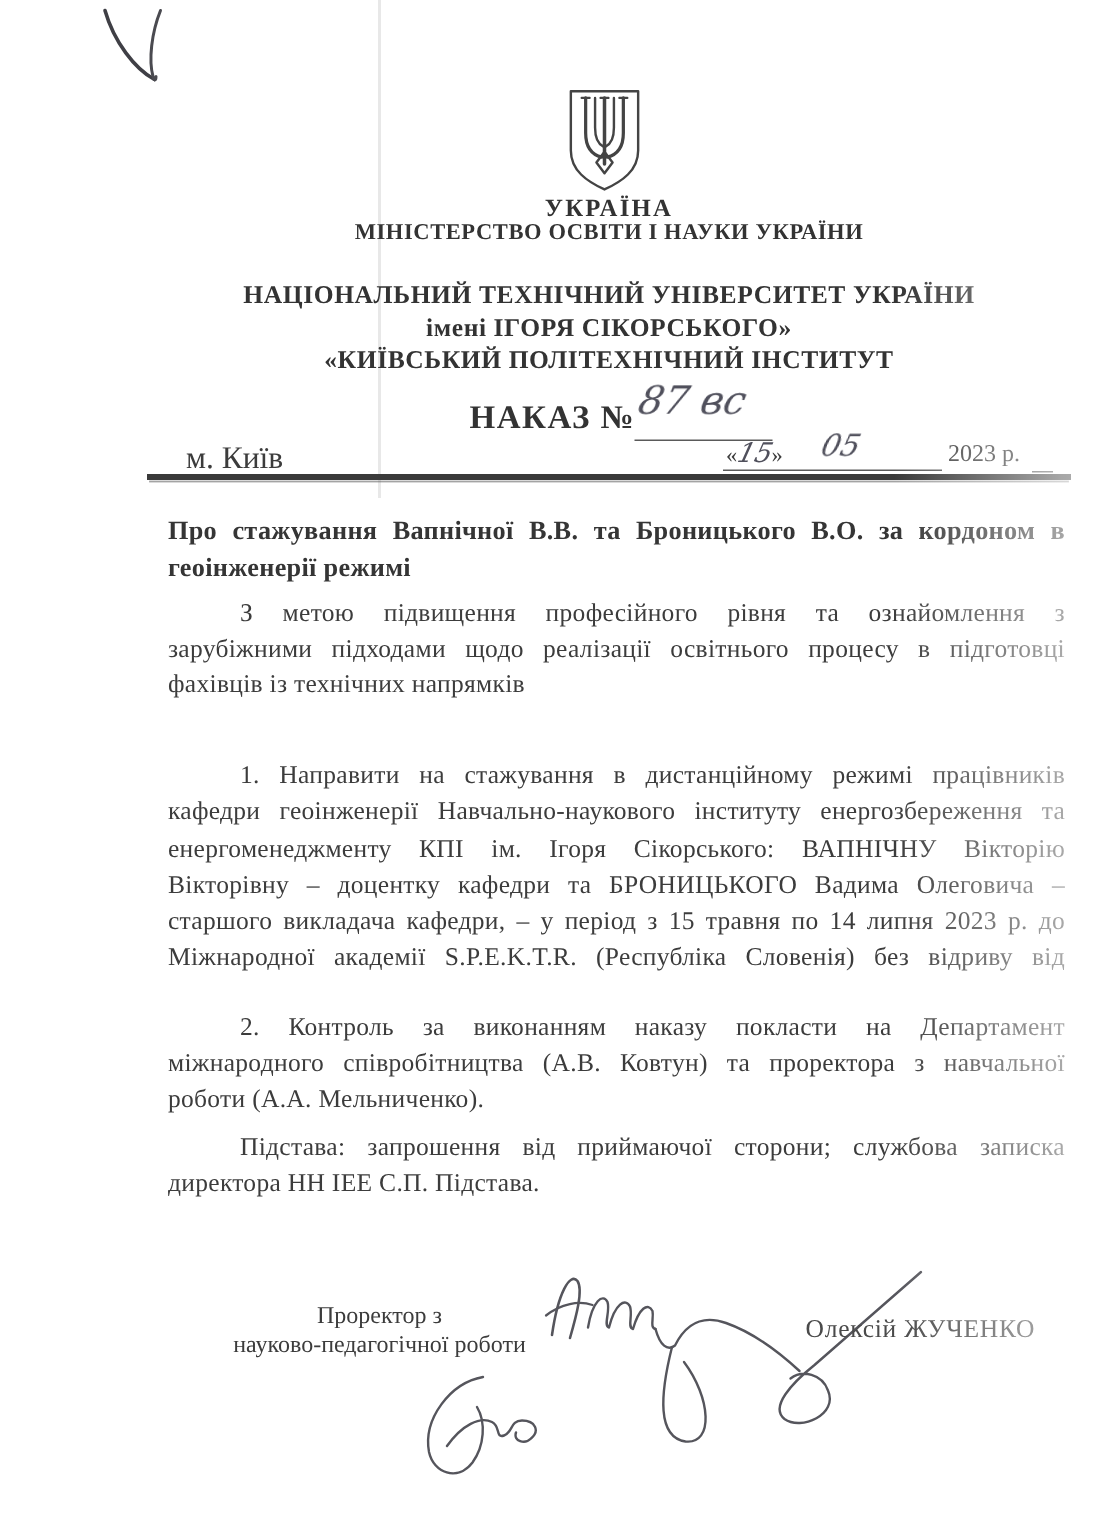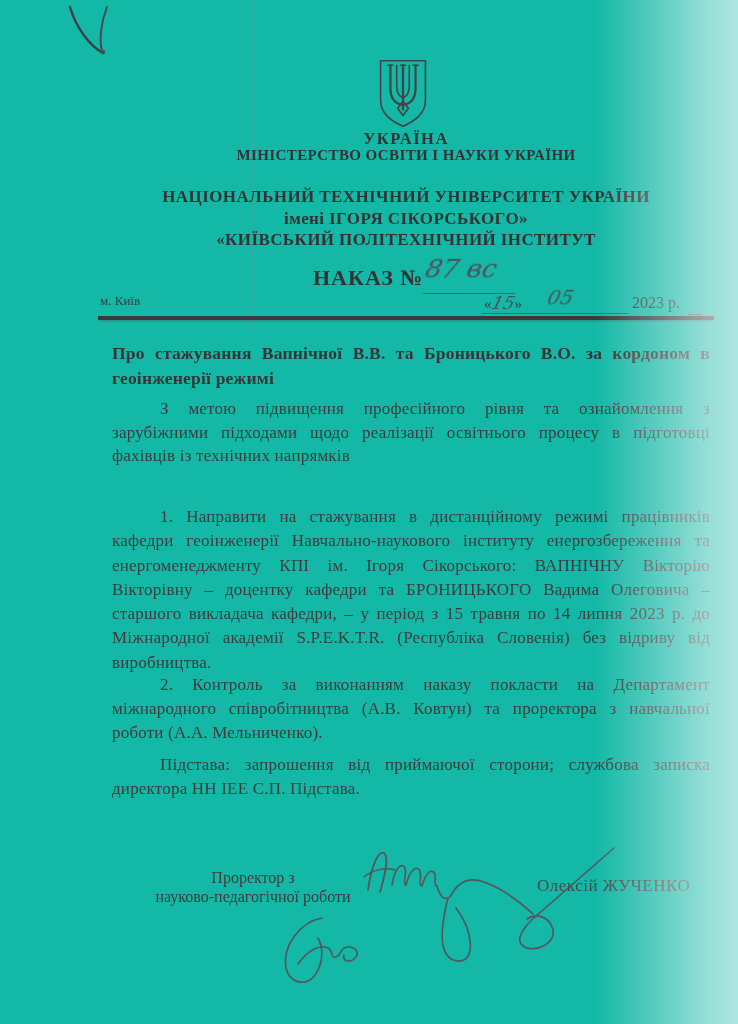--- a/index.html
+++ b/index.html
@@ -1,36 +1,36 @@
 <!DOCTYPE html>
 <html><head>
 <meta charset="utf-8">
 <style>
   html,body{margin:0;padding:0;background:#e8e8e8;}
   .sheet{
     position:relative;width:738px;height:1024px;margin:0 auto;
-    background:#14b8a6;overflow:hidden;
+    background:#ffffff;overflow:hidden;
     font-family:"Liberation Serif","DejaVu Serif",serif;
     color:#3c3c3c;
   }
   .abs{position:absolute;}
   .printed{filter:blur(0.3px);}
   .center{text-align:center;}
   .bold{font-weight:bold;}
   
   .hdr{left:92px;width:628px;letter-spacing:0.4px;color:#333;}
   .country{top:129px;font-size:16.5px;letter-spacing:1.5px;}
   .ministry{top:147px;font-size:15px;}
   .university{top:186px;font-size:17px;line-height:21.5px;}
   
   .order-label{left:313px;top:265px;font-size:22px;font-weight:bold;letter-spacing:1px;color:#333;}
   .hw{font-style:italic;font-family:"DejaVu Serif",serif;color:#50505c;}
   .order-num{left:426px;top:253px;font-size:26px;transform:skewX(-12deg);filter:blur(0.25px);}
   .uline{background:#5a5a5a;height:1.3px;}
-  .city{left:100px;top:293px;font-size:13px;}
+  .city{left:124px;top:293px;font-size:21px;}
   .dayq{left:484px;top:292px;font-size:15px;}
   .dayq .hw{font-size:18px;display:inline-block;transform:skewX(-14deg);}
   .month{left:548px;top:285px;font-size:20px;transform:skewX(-14deg);filter:blur(0.2px);}
   .year{left:632px;top:294px;font-size:16px;}
   .rule{left:98px;top:316px;width:616px;height:3.5px;background:#3a3a3a;box-shadow:0 3px 0 -1.4px rgba(90,90,90,0.55);}
   
   .col{left:112px;width:598px;font-size:17px;letter-spacing:0.2px;}
   .line{text-align:justify;text-align-last:justify;}
   .line.last{text-align-last:left;}
   .ind{text-indent:48px;}
@@ -106,21 +106,20 @@
   </div>
 
 
   <div class="abs col item1 printed">
     <div class="line ind">1.  Направити на стажування в дистанційному режимі працівників</div>
     <div class="line">кафедри геоінженерії Навчально-наукового інституту енергозбереження та</div>
     <div class="line">енергоменеджменту  КПІ ім. Ігоря Сікорського: ВАПНІЧНУ Вікторію</div>
     <div class="line">Вікторівну – доцентку кафедри та БРОНИЦЬКОГО Вадима Олеговича –</div>
     <div class="line">старшого викладача кафедри, – у період з 15 травня по 14 липня 2023 р. до</div>
     <div class="line">Міжнародної академії S.P.E.K.T.R. (Республіка Словенія) без відриву від</div>
-    <div class="line last">виробництва.</div>
   </div>
 
   <div class="abs col item2 printed">
     <div class="line ind">2.  Контроль за виконанням наказу покласти на Департамент</div>
     <div class="line">міжнародного співробітництва (А.В. Ковтун) та проректора з навчальної</div>
     <div class="line last">роботи (А.А. Мельниченко).</div>
   </div>
 
   <div class="abs col basis printed">
     <div class="line ind">Підстава: запрошення від приймаючої сторони; службова записка</div>

